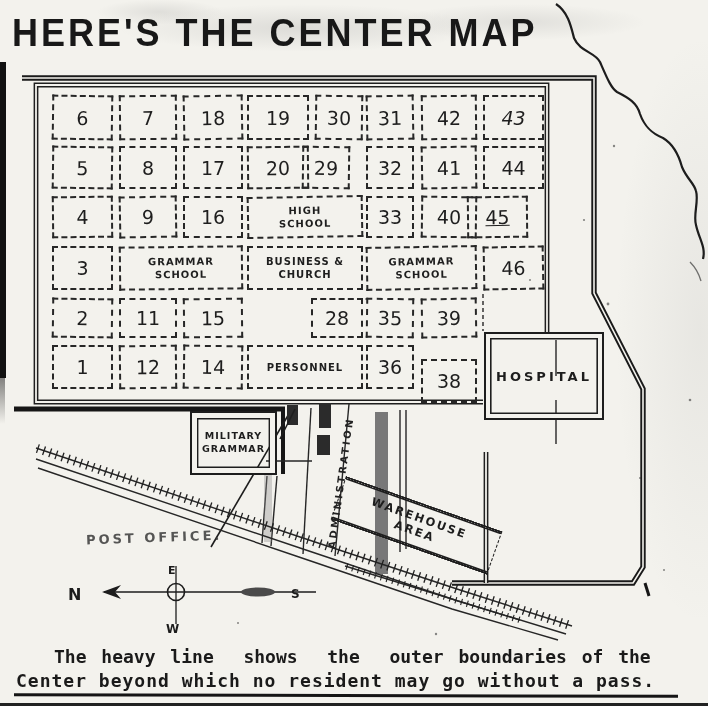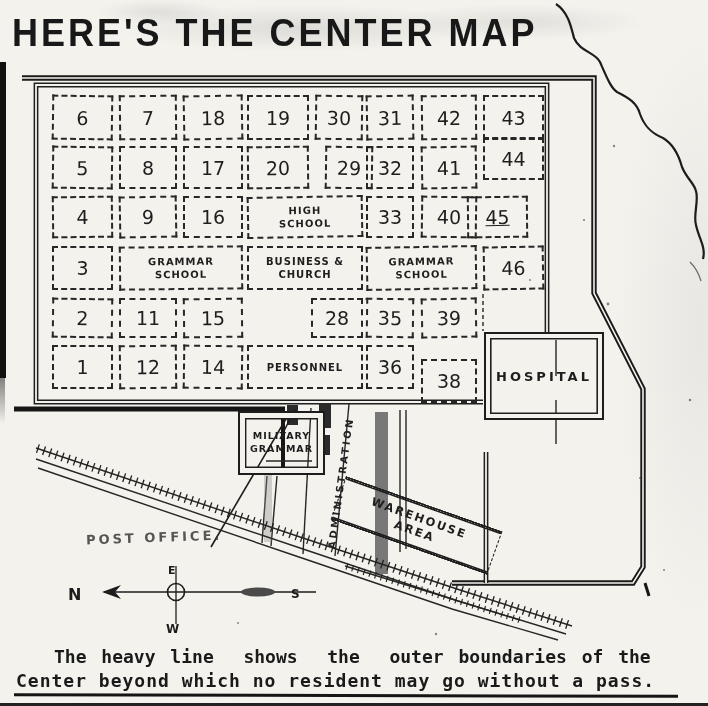--- a/index.html
+++ b/index.html
@@ -42,21 +42,21 @@
   .blk:nth-child(5n+2){transform:rotate(-.6deg);}
   .area-box{position:absolute;box-sizing:border-box;z-index:2;display:flex;align-items:center;justify-content:center;}
   #hospital-block{
     left:484px;top:332px;width:120px;height:88px;border:2.5px solid #1d1d1d;
     box-shadow:inset 0 0 0 4px #f3f2ed, inset 0 0 0 5.6px #1e1e1e;
     font-size:13px;font-weight:600;letter-spacing:3px;
   }
   #military-police-block{
     left:190px;top:411px;width:87px;height:64px;border:2px solid #1d1d1d;
     box-shadow:inset 0 0 0 5px #f3f2ed, inset 0 0 0 6.4px #1e1e1e;
-    flex-direction:column;font-size:9.5px;font-weight:600;letter-spacing:1px;line-height:1.35;margin-left:48px;
+    flex-direction:column;font-size:9.5px;font-weight:600;letter-spacing:1px;line-height:1.35;
   }
   #warehouse-strip{
     left:346px;top:476px;width:166px;height:46px;
     transform:rotate(19.5deg);transform-origin:0 0;
     border-top:2.2px solid #1d1d1d;border-bottom:2.2px solid #1d1d1d;
     border-left:1.5px dashed #1d1d1d;border-right:1.5px dashed #1d1d1d;
     box-shadow:inset 0 6px 0 -4.6px #1e1e1e, inset 0 -6px 0 -4.6px #1e1e1e;
     flex-direction:column;font-size:11.5px;font-weight:600;letter-spacing:2px;line-height:1.2;
   }
   #administration-label{
@@ -296,29 +296,29 @@
 </svg>
 
 <div id="blocks-layer">
     <div class="blk num" style="left: 52px; top: 95px; width: 61px; height: 45px;">6</div>
     <div class="blk num" style="left: 119px; top: 95px; width: 58px; height: 45px;">7</div>
     <div class="blk num" style="left: 183px; top: 95px; width: 60px; height: 45px;">18</div>
     <div class="blk num" style="left: 247px; top: 95px; width: 62px; height: 45px;">19</div>
     <div class="blk num" style="left: 315px; top: 95px; width: 48px; height: 45px;">30</div>
     <div class="blk num" style="left: 366px; top: 95px; width: 48px; height: 45px;">31</div>
     <div class="blk num" style="left: 421px; top: 95px; width: 56px; height: 45px;">42</div>
-    <div class="blk num" style="left: 483px; top: 95px; width: 61px; height: 45px;">43</div>
+    <div class="blk num" style="left: 483px; top: 95px; width: 61px; height: 45px; font-style: italic;">43</div>
     <div class="blk num" style="left: 52px; top: 146px; width: 61px; height: 43px;">5</div>
     <div class="blk num" style="left: 119px; top: 146px; width: 58px; height: 43px;">8</div>
     <div class="blk num" style="left: 183px; top: 146px; width: 60px; height: 43px;">17</div>
     <div class="blk num" style="left: 247px; top: 146px; width: 62px; height: 43px;">20</div>
-    <div class="blk num" style="left: 325px; top: 146px; width: 48px; height: 43px;">29</div>
+    <div class="blk num" style="left: 302px; top: 146px; width: 48px; height: 43px;">29</div>
     <div class="blk num" style="left: 366px; top: 146px; width: 48px; height: 43px;">32</div>
     <div class="blk num" style="left: 421px; top: 146px; width: 56px; height: 43px;">41</div>
-    <div class="blk num" style="left: 483px; top: 137px; width: 61px; height: 43px;">44</div>
+    <div class="blk num" style="left: 483px; top: 146px; width: 61px; height: 43px;">44</div>
     <div class="blk num" style="left: 52px; top: 196px; width: 61px; height: 42px;">4</div>
     <div class="blk num" style="left: 119px; top: 196px; width: 58px; height: 42px;">9</div>
     <div class="blk num" style="left: 183px; top: 196px; width: 60px; height: 42px;">16</div>
     <div class="blk num" style="left: 366px; top: 196px; width: 48px; height: 42px;">33</div>
     <div class="blk num" style="left: 421px; top: 196px; width: 56px; height: 42px;">40</div>
     <div class="blk num" style="left: 467px; top: 196px; width: 61px; height: 42px; text-decoration: underline;">45</div>
     <div class="blk num" style="left: 52px; top: 246px; width: 61px; height: 44px;">3</div>
     <div class="blk num" style="left: 483px; top: 246px; width: 61px; height: 44px;">46</div>
     <div class="blk num" style="left: 52px; top: 298px; width: 61px; height: 40px;">2</div>
     <div class="blk num" style="left: 119px; top: 298px; width: 58px; height: 40px;">11</div>

